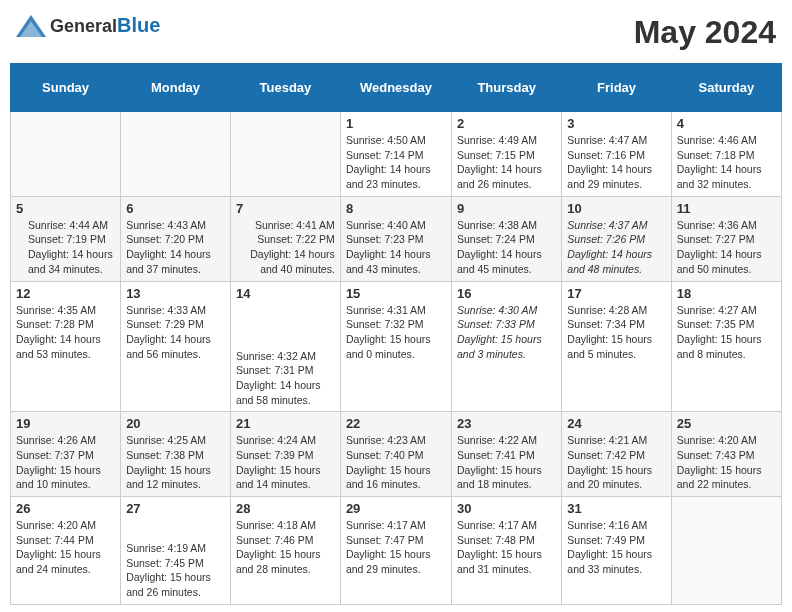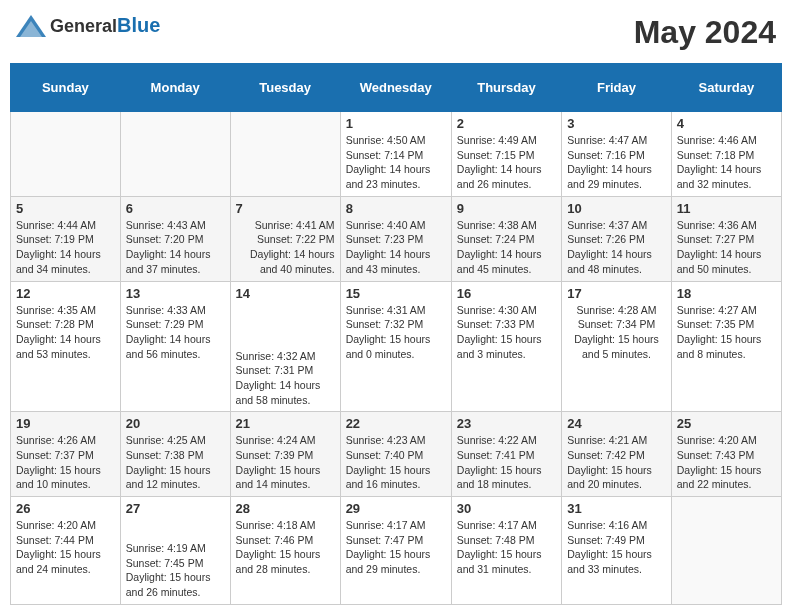--- a/index.html
+++ b/index.html
@@ -148,21 +148,21 @@
           <span class="day-number">4</span>
           <div class="day-info" style="white-space: pre-line;">Sunrise: 4:46 AM
 Sunset: 7:18 PM
 Daylight: 14 hours
 and 32 minutes.</div>
         </td>
       </tr>
       <tr>
         <td>
           <span class="day-number">5</span>
-          <div class="day-info" style="white-space: pre-line;">Sunrise: 4:44 AM
+          <div class="day-info" style="white-space: pre-line; margin-left: 12px;">Sunrise: 4:44 AM
 Sunset: 7:19 PM
 Daylight: 14 hours
 and 34 minutes.</div>
         </td>
         <td>
           <span class="day-number">6</span>
           <div class="day-info" style="white-space: pre-line;">Sunrise: 4:43 AM
 Sunset: 7:20 PM
 Daylight: 14 hours
 and 37 minutes.</div>
@@ -183,21 +183,21 @@
         </td>
         <td>
           <span class="day-number">9</span>
           <div class="day-info" style="white-space: pre-line;">Sunrise: 4:38 AM
 Sunset: 7:24 PM
 Daylight: 14 hours
 and 45 minutes.</div>
         </td>
         <td>
           <span class="day-number">10</span>
-          <div class="day-info" style="white-space: pre-line;">Sunrise: 4:37 AM
+          <div class="day-info" style="white-space: pre-line; font-style: italic;">Sunrise: 4:37 AM
 Sunset: 7:26 PM
 Daylight: 14 hours
 and 48 minutes.</div>
         </td>
         <td>
           <span class="day-number">11</span>
           <div class="day-info" style="white-space: pre-line;">Sunrise: 4:36 AM
 Sunset: 7:27 PM
 Daylight: 14 hours
 and 50 minutes.</div>
@@ -227,28 +227,28 @@
         </td>
         <td>
           <span class="day-number">15</span>
           <div class="day-info" style="white-space: pre-line;">Sunrise: 4:31 AM
 Sunset: 7:32 PM
 Daylight: 15 hours
 and 0 minutes.</div>
         </td>
         <td>
           <span class="day-number">16</span>
-          <div class="day-info" style="white-space: pre-line;">Sunrise: 4:30 AM
+          <div class="day-info" style="white-space: pre-line; font-style: italic;">Sunrise: 4:30 AM
 Sunset: 7:33 PM
 Daylight: 15 hours
 and 3 minutes.</div>
         </td>
         <td>
           <span class="day-number">17</span>
-          <div class="day-info" style="white-space: pre-line; text-align: center;">Sunrise: 4:28 AM
+          <div class="day-info" style="white-space: pre-line;">Sunrise: 4:28 AM
 Sunset: 7:34 PM
 Daylight: 15 hours
 and 5 minutes.</div>
         </td>
         <td>
           <span class="day-number">18</span>
           <div class="day-info" style="white-space: pre-line;">Sunrise: 4:27 AM
 Sunset: 7:35 PM
 Daylight: 15 hours
 and 8 minutes.</div>

